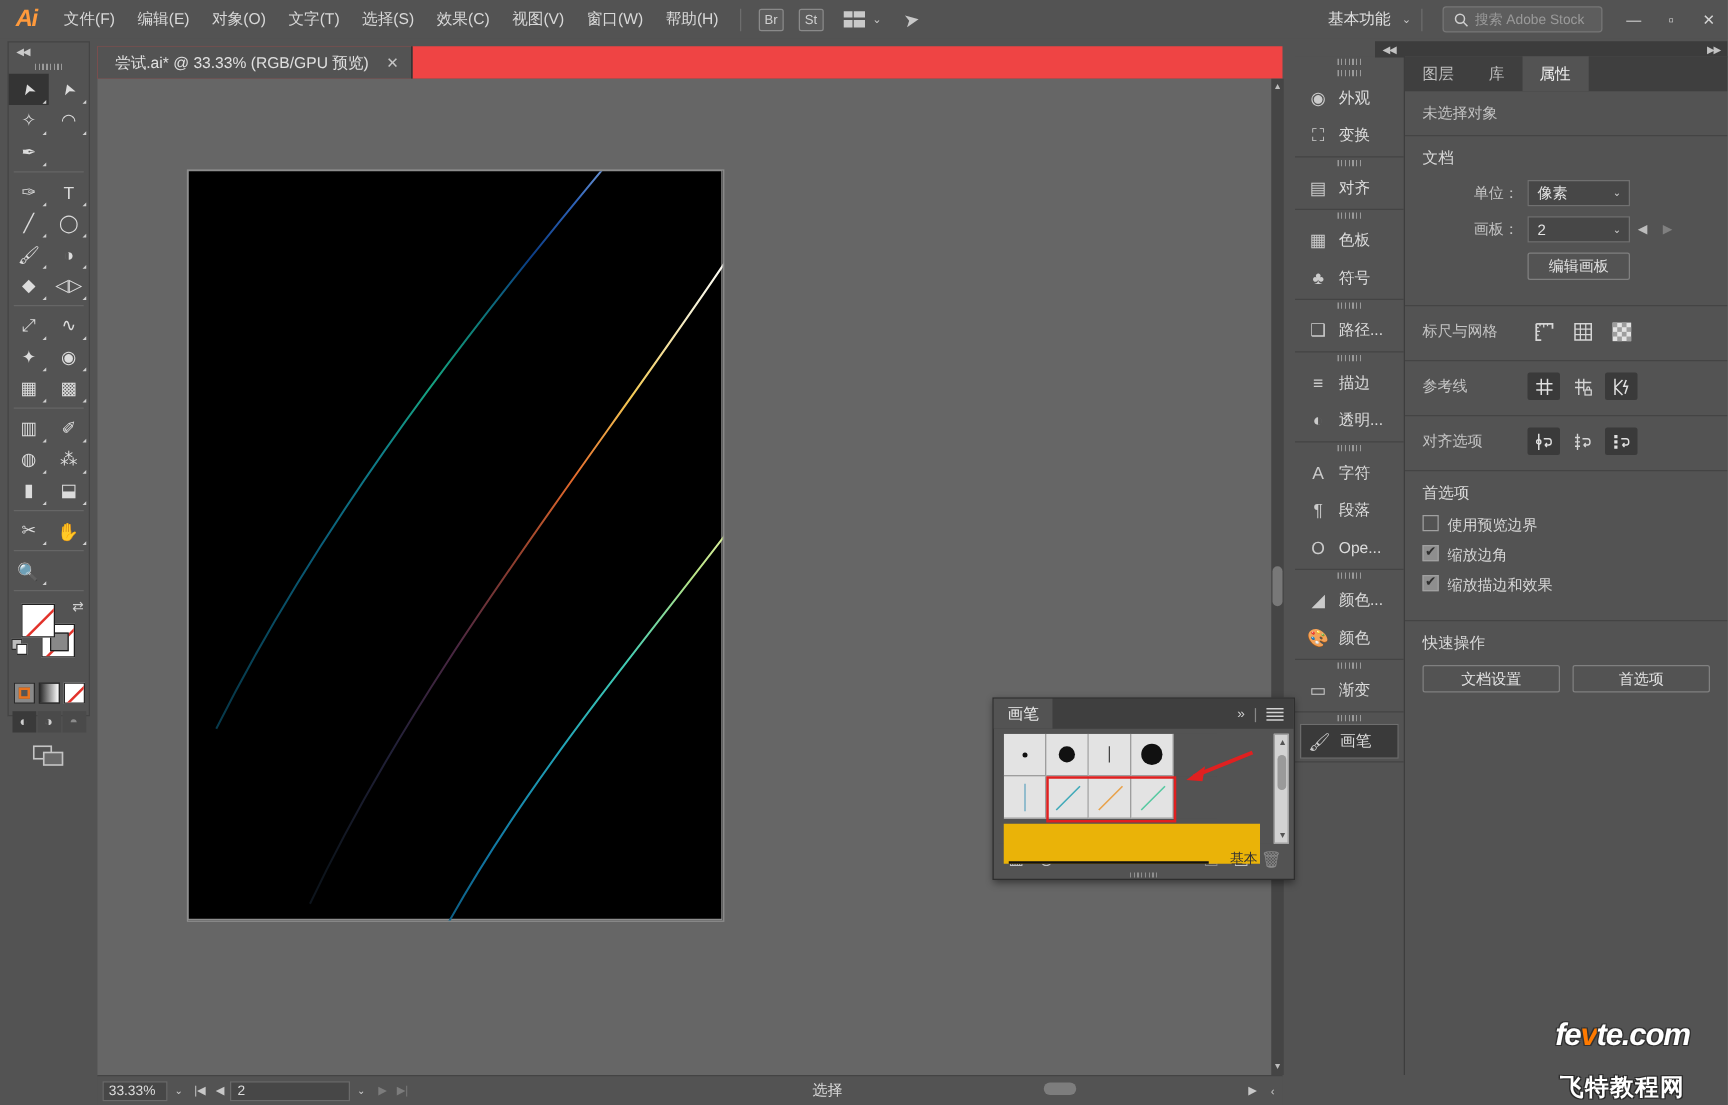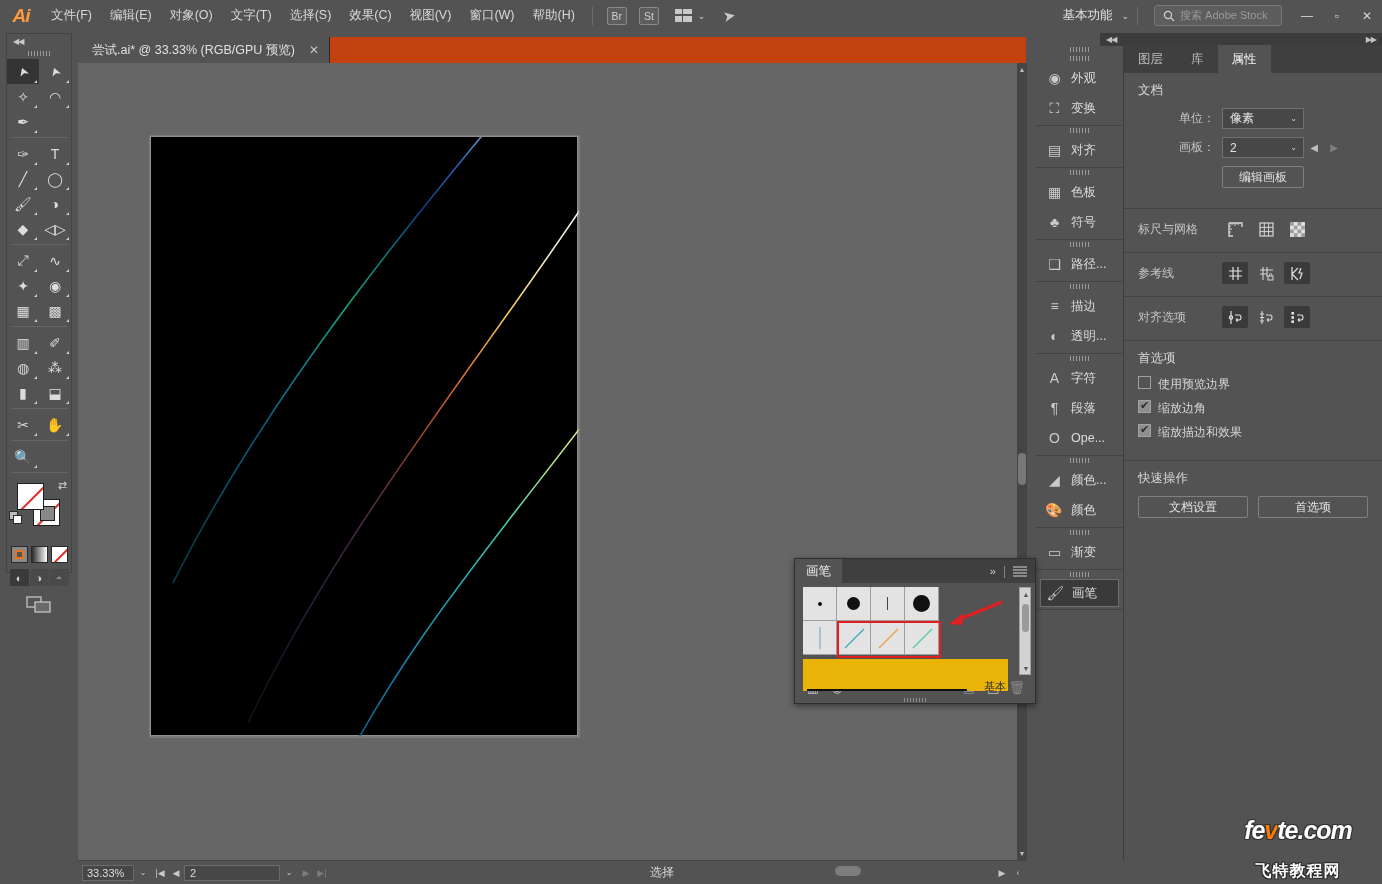--- a/index.html
+++ b/index.html
@@ -47,21 +47,21 @@
   .search-box .ph { color:#9a9a9a; font-size:11px; white-space:nowrap; }
   .winbtns { display:flex; margin-left:10px; }
   .winbtn {
     width:30px; height:31px; display:flex; align-items:center; justify-content:center;
     color:#d5d5d5; font-size:12px;
   }
 
   
   .tabbar {
     position:absolute; left:78px; top:37px; width:948px; height:26px;
-    background:#c2410c; display:flex; align-items:flex-end;
+    background:#ef4444; display:flex; align-items:flex-end;
   }
   .doctab {
     height:26px; background:#535353; border-right:1px solid #2b2b2b;
     display:flex; align-items:center; padding:0 6px 0 14px; gap:10px;
     font-size:12.5px; color:#e0e0e0;
   }
   .doctab .x { font-size:12px; color:#c6c6c6; padding:0 4px; }
 
   
   .toolbar {
@@ -261,21 +261,21 @@
 
   
   .watermark {
     position:absolute; left:1218px; top:822px; width:160px; height:52px;
     display:flex; flex-direction:column; align-items:center; justify-content:center;
     line-height:1;
   }
   .wm1 { font-size:25px; font-weight:bold; font-style:italic; color:#ffffff;
      text-shadow:1px 1px 0 #333,-1px -1px 0 #333,1px -1px 0 #333,-1px 1px 0 #333; letter-spacing:-1px;}
   .wm1 .o { color:#ff7a00; }
-  .wm2 { font-size:16px; font-weight:bold; color:#ffffff; letter-spacing:1px; margin-top:20px;
+  .wm2 { font-size:19px; font-weight:bold; color:#ffffff; letter-spacing:1px; margin-top:20px;
      text-shadow:1px 1px 0 #2a2a2a,-1px -1px 0 #2a2a2a,1px -1px 0 #2a2a2a,-1px 1px 0 #2a2a2a;}
   svg { display:block; }
 </style>
 </head>
 <body>
 
 <div class="app">
 
   <div class="titlebar">
     <div class="ai-logo">Ai</div>
@@ -687,20 +687,21 @@
     <span>◀◀</span>
     <span>▶▶</span>
   </div>
   <div class="proppanel">
     <div class="ptabs" id="ptabs">
         <div class="ptab">图层</div>
         <div class="ptab">库</div>
         <div class="ptab on">属性</div>
       </div>
 
+    <div class="pstat">未选择对象</div>
 
     <div class="psection">
       <div class="ptitle">文档</div>
       <div class="prow">
         <div class="plabel">单位：</div>
         <div class="select">
           <span>像素</span>
           <span class="ar">⌄</span>
         </div>
       </div>

